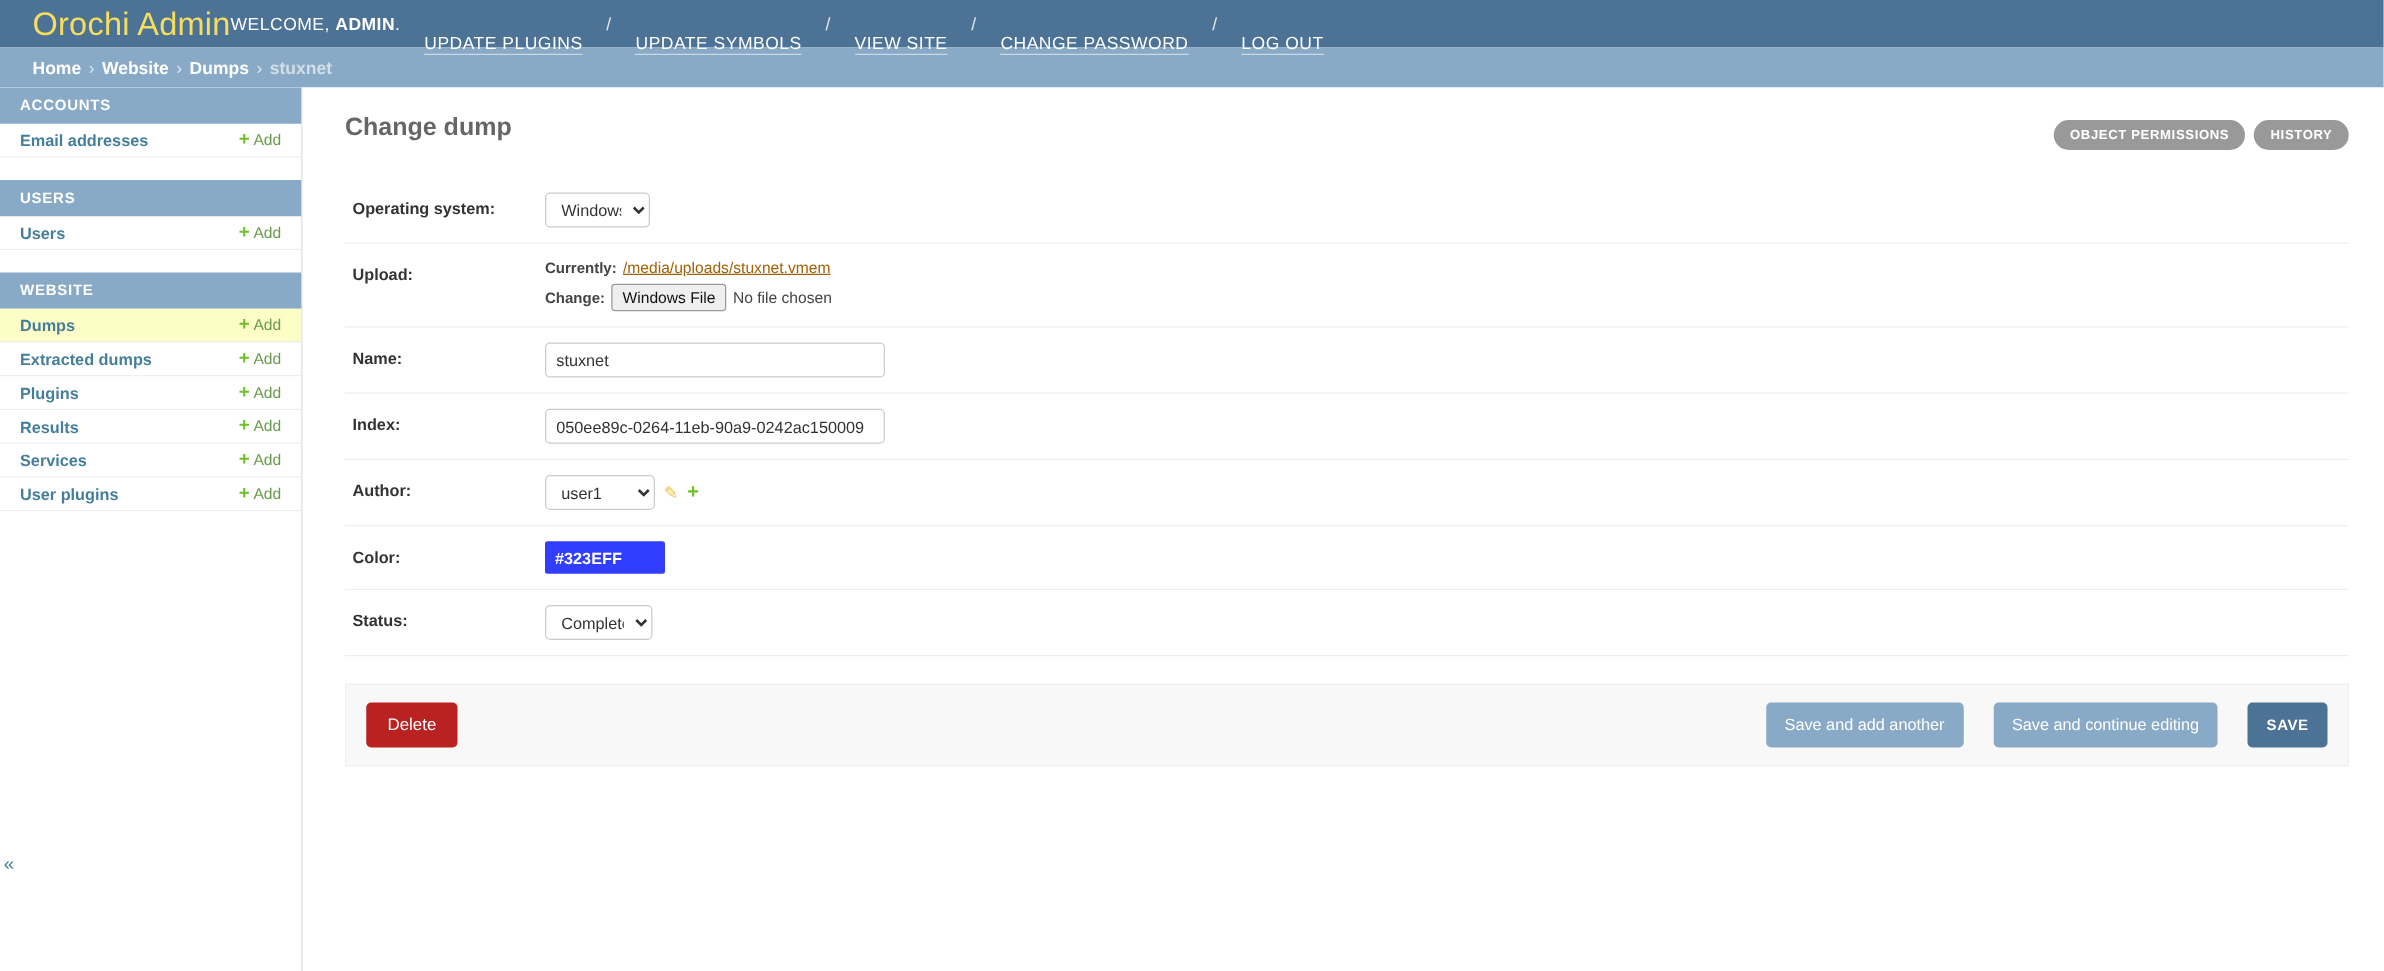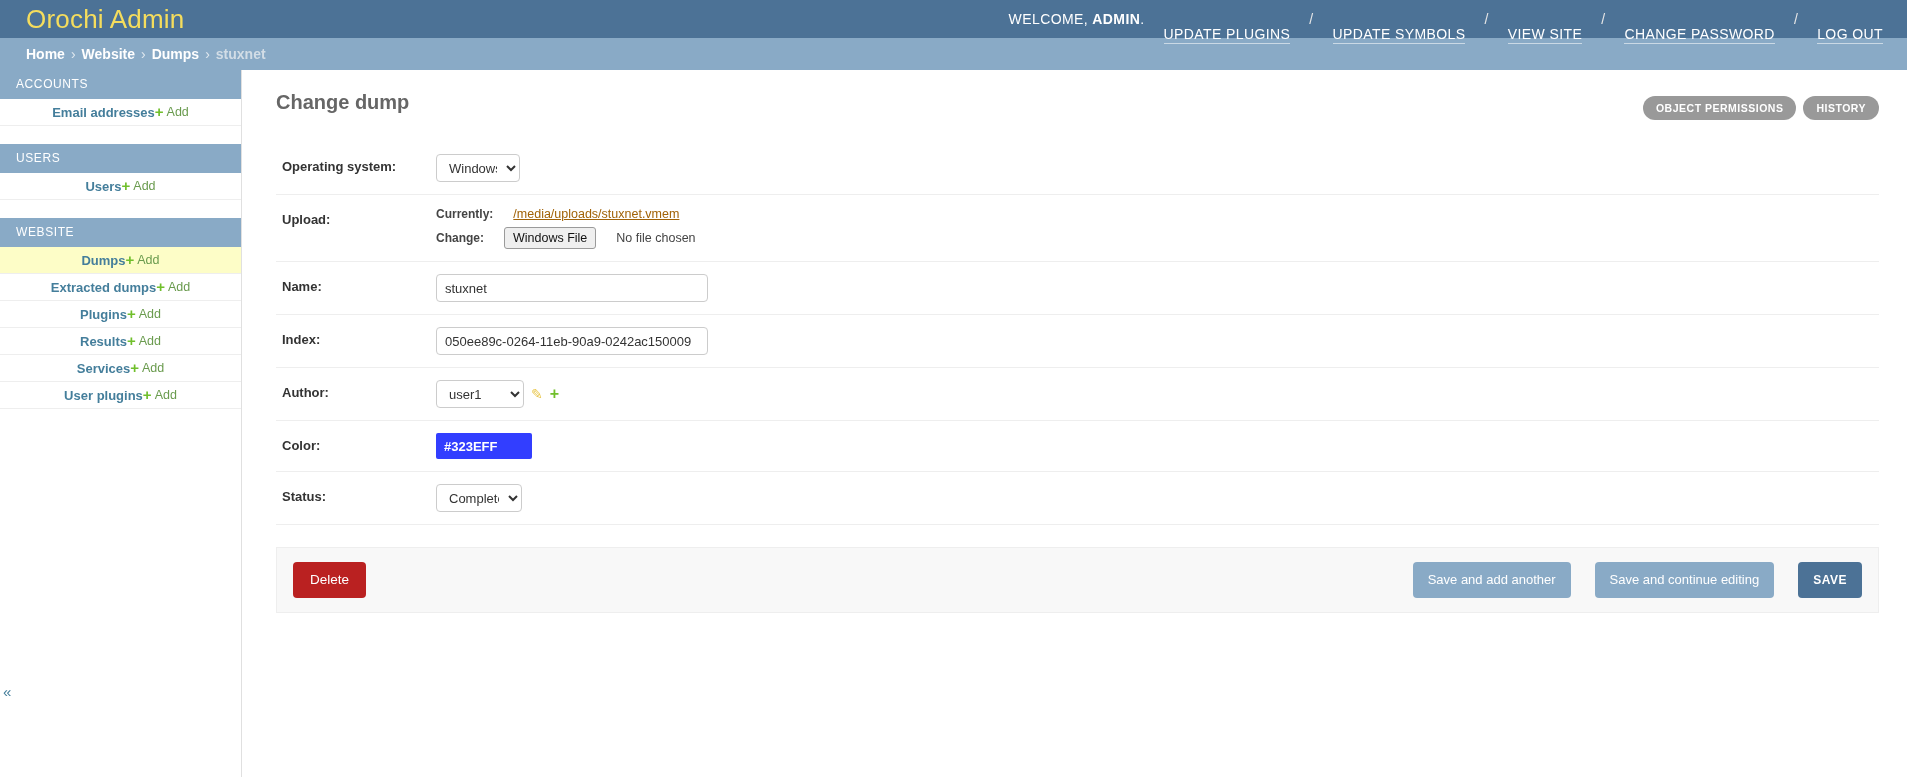--- a/index.html
+++ b/index.html
@@ -14,21 +14,21 @@
     color: #333;
   }
 
   
   #header {
     height: 38px;
     background: #4c7296;
     color: #ffc;
     display: flex;
     align-items: center;
-    justify-content: space-between;
+    justify-content: flex-start;
     padding: 0 24px 0 26px;
   }
   #branding-title {
     font-size: 26px;
     font-weight: 400;
     color: #f5dd5d;
     letter-spacing: 0.2px;
     line-height: 1;
   }
   #user-tools {
@@ -81,31 +81,31 @@
     background: #ffffff;
     border-right: 1px solid #e0e0e0;
     position: relative;
     padding-top: 0;
   }
   .module-block { margin-bottom: 18px; }
   .module-caption {
     background: #89aac6;
     color: #ffffff;
     font-size: 12px;
-    font-weight: normal;
+    font-weight: bold;
     letter-spacing: 0.6px;
     text-transform: uppercase;
     padding: 7px 0 7px 16px;
     height: 29px;
     line-height: 15px;
   }
   .model-row {
     display: flex;
     align-items: center;
-    justify-content: center;
+    justify-content: space-between;
     padding: 7px 16px 7px 16px;
     border-bottom: 1px solid #eeeeee;
     height: 27px;
   }
   .model-row.current { background: #fdfdc7; }
   .model-name {
     color: #447e9b;
     font-weight: bold;
     font-size: 13px;
     text-decoration: none;
@@ -222,21 +222,21 @@
     border-radius: 4px;
     background: #ffffff;
     height: 28px;
   }
   input#name-input { width: 272px; }
   input#index-input { width: 272px; }
 
   .file-current, .file-change {
     display: flex;
     align-items: center;
-    gap: 20px;
+    gap: 5px;
     font-size: 12.5px;
   }
   .file-label { font-weight: bold; color: #444; font-size: 12px; }
   .file-path { color: #a16207; font-size: 12.5px; text-align: right; }
   .choose-file-btn {
     font-family: "Liberation Sans", sans-serif;
     font-size: 12.5px;
     background: #efefef;
     border: 1px solid #9a9a9a;
     border-radius: 3px;

